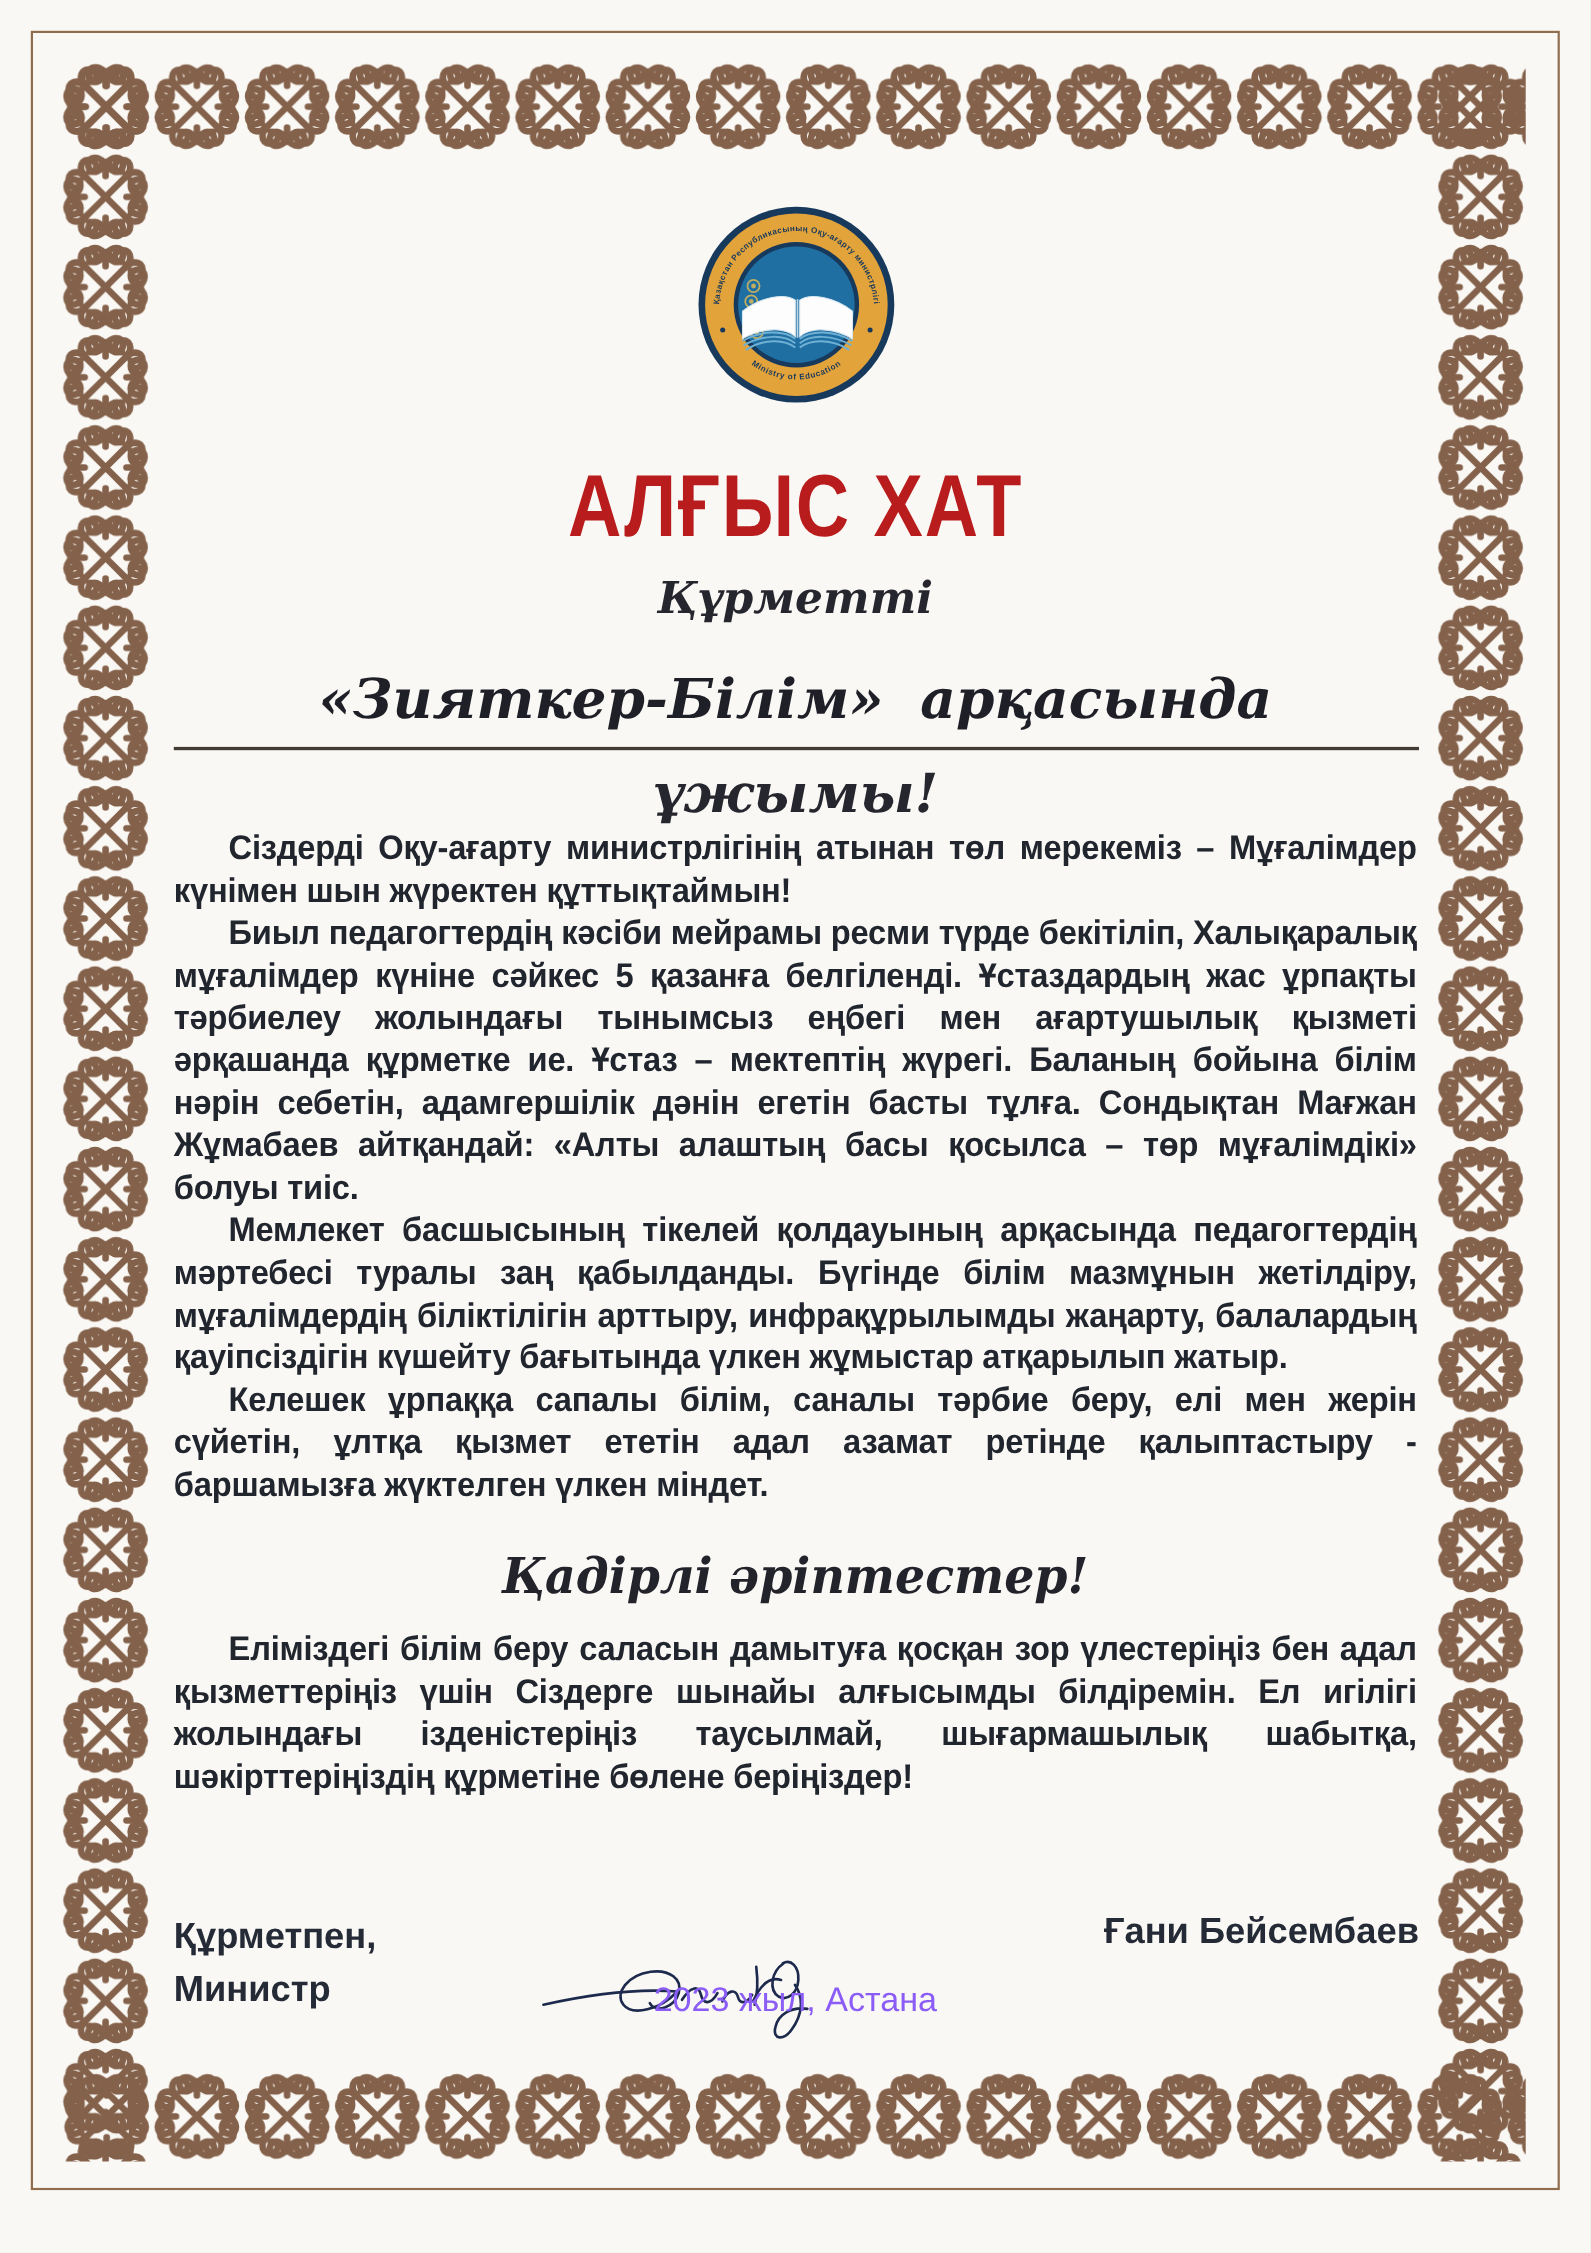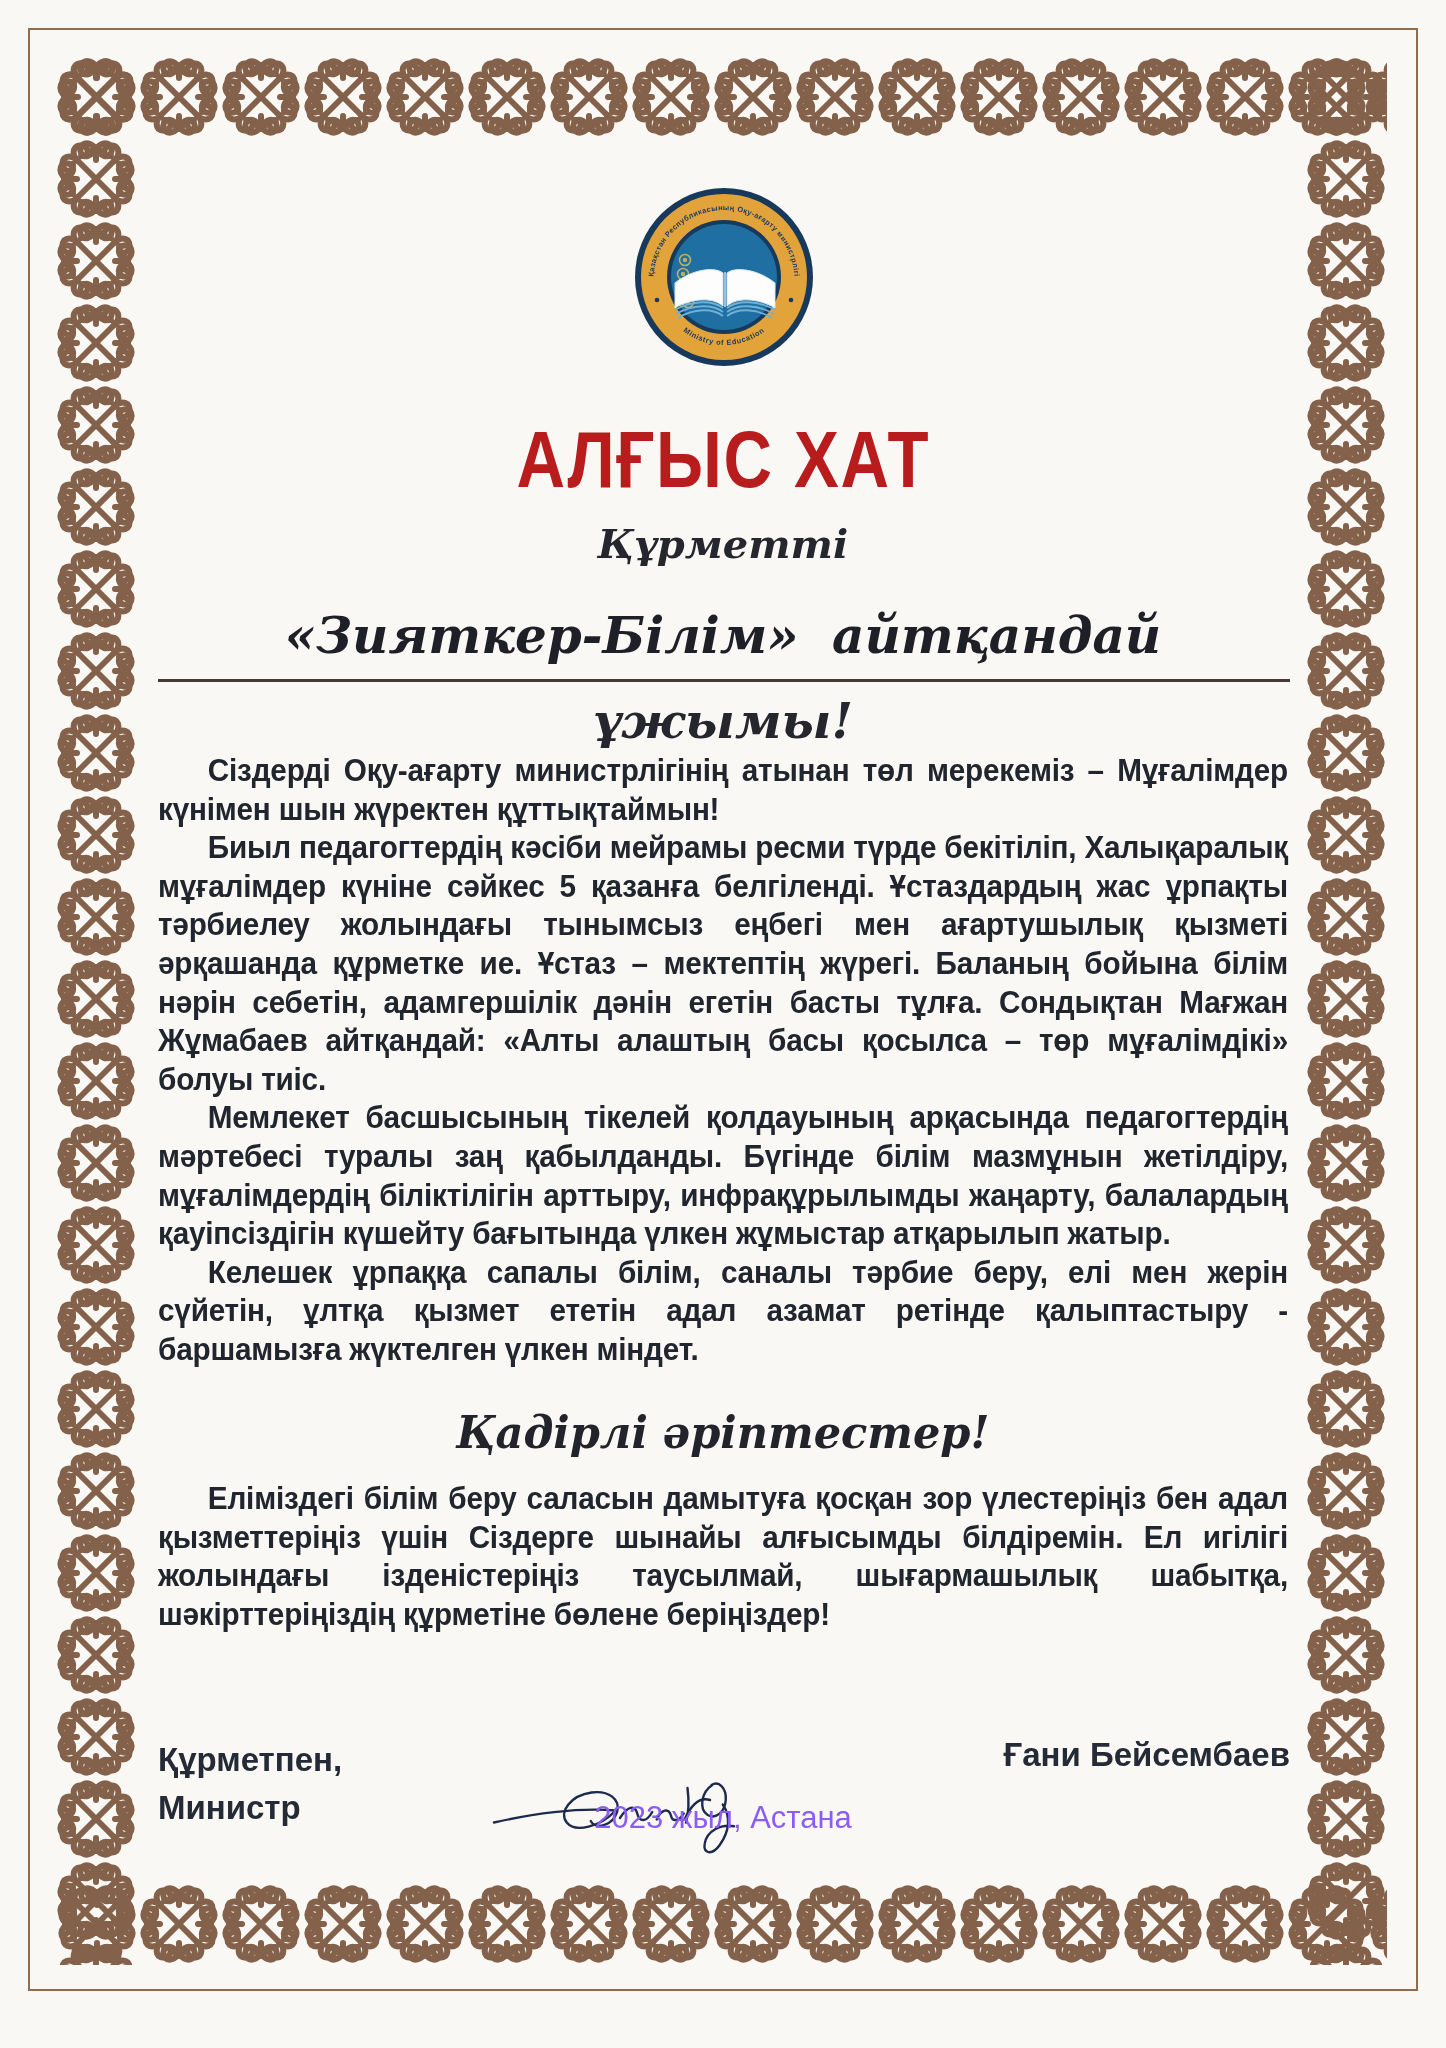--- a/index.html
+++ b/index.html
@@ -131,21 +131,21 @@
         <path d="M47 35 C31 25 12 25 2 33"></path>
       </g>
       <path d="M0 -11 L0 24" stroke="#bcd6e6" stroke-width="1.6"></path>
     </g>
   </svg>
 
   <div class="title"><span>АЛҒЫС ХАТ</span></div>
 
   <div class="salutation script">Құрметті</div>
 
-  <div class="recipient script">«Зияткер-Білім» айтқандай</div>
+  <div class="recipient script">«Зияткер-Білім» арқасында</div>
   <div class="rule"></div>
   <div class="collective script">ұжымы!</div>
 
   <div class="body-text">
     <p>Сіздерді Оқу-ағарту министрлігінің атынан төл мерекеміз – Мұғалімдер күнімен шын жүректен құттықтаймын!</p>
     <p>Биыл педагогтердің кәсіби мейрамы ресми түрде бекітіліп, Халықаралық мұғалімдер күніне сәйкес 5 қазанға белгіленді. Ұстаздардың жас ұрпақты тәрбиелеу жолындағы тынымсыз еңбегі мен ағартушылық қызметі әрқашанда құрметке ие. Ұстаз – мектептің жүрегі. Баланың бойына білім нәрін себетін, адамгершілік дәнін егетін басты тұлға. Сондықтан Мағжан Жұмабаев айтқандай: «Алты алаштың басы қосылса – төр мұғалімдікі» болуы тиіс.</p>
     <p>Мемлекет басшысының тікелей қолдауының арқасында педагогтердің мәртебесі туралы заң қабылданды. Бүгінде білім мазмұнын жетілдіру, мұғалімдердің біліктілігін арттыру, инфрақұрылымды жаңарту, балалардың қауіпсіздігін күшейту бағытында үлкен жұмыстар атқарылып жатыр.</p>
     <p>Келешек ұрпаққа сапалы білім, саналы тәрбие беру, елі мен жерін сүйетін, ұлтқа қызмет ететін адал азамат ретінде қалыптастыру - баршамызға жүктелген үлкен міндет.</p>
     <div class="script-heading">Қадірлі әріптестер!</div>
     <p>Еліміздегі білім беру саласын дамытуға қосқан зор үлестеріңіз бен адал қызметтеріңіз үшін Сіздерге шынайы алғысымды білдіремін. Ел игілігі жолындағы ізденістеріңіз таусылмай, шығармашылық шабытқа, шәкірттеріңіздің құрметіне бөлене беріңіздер!</p>

